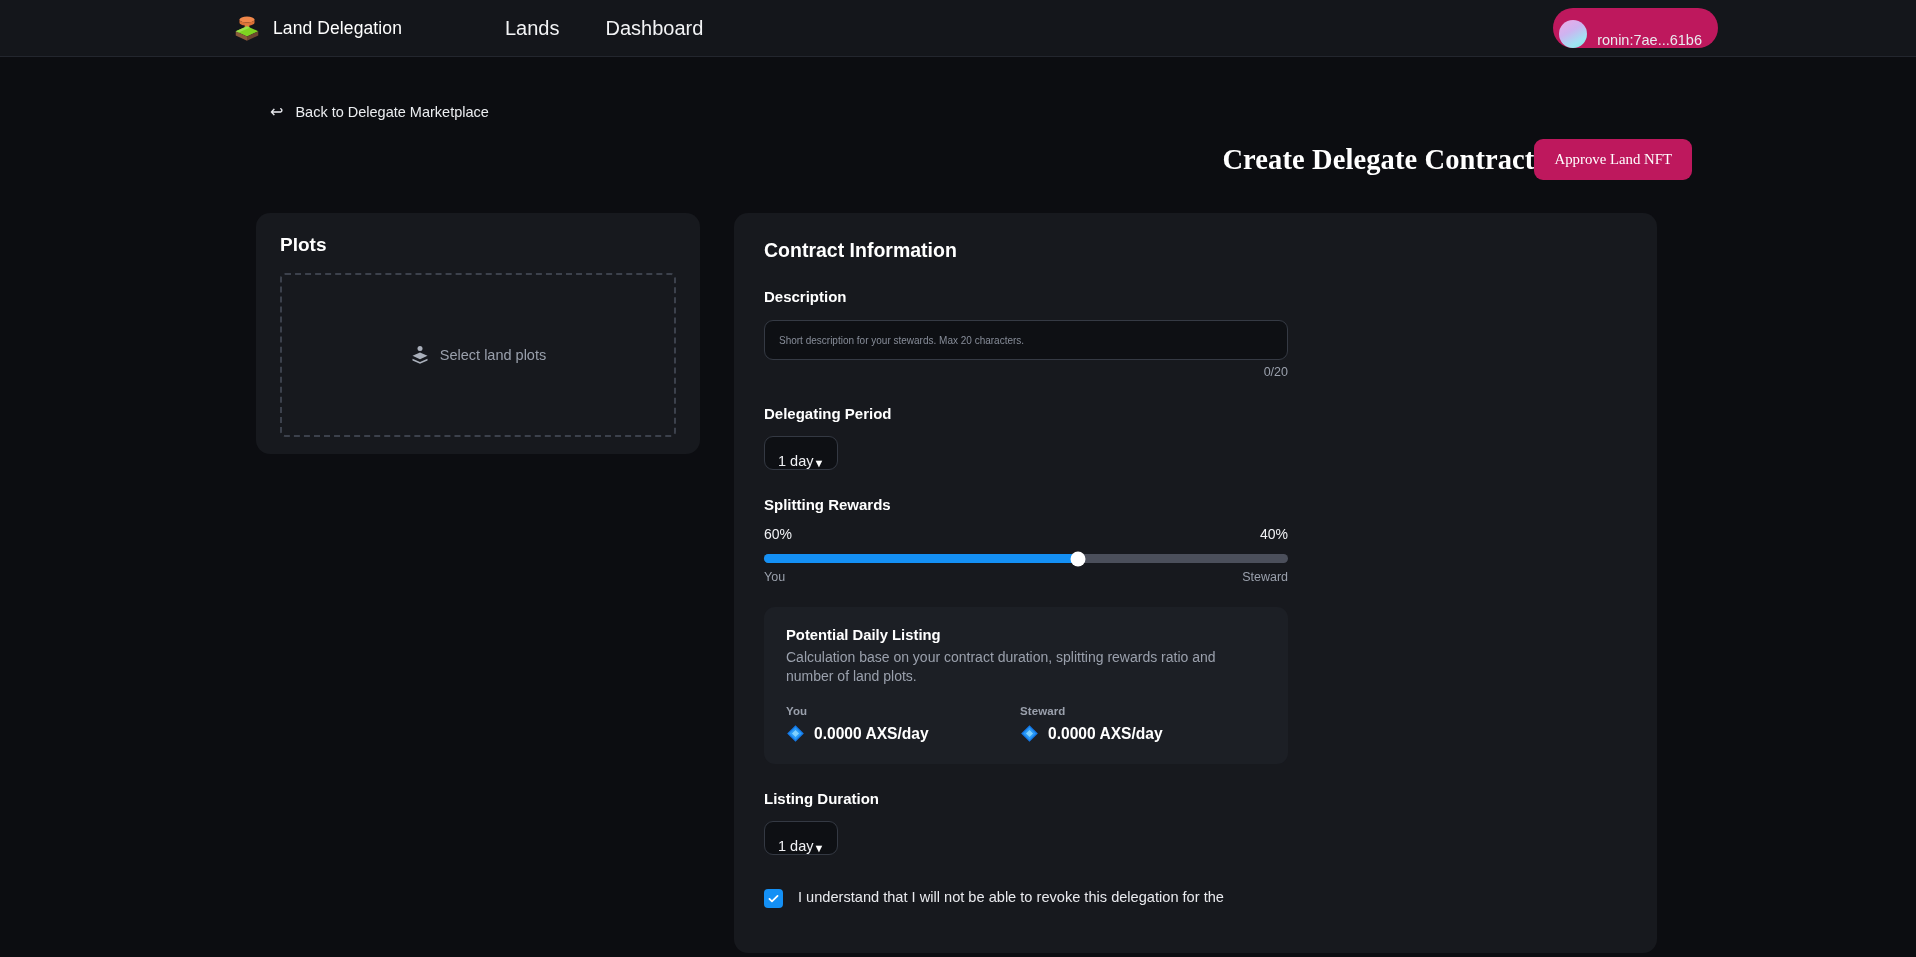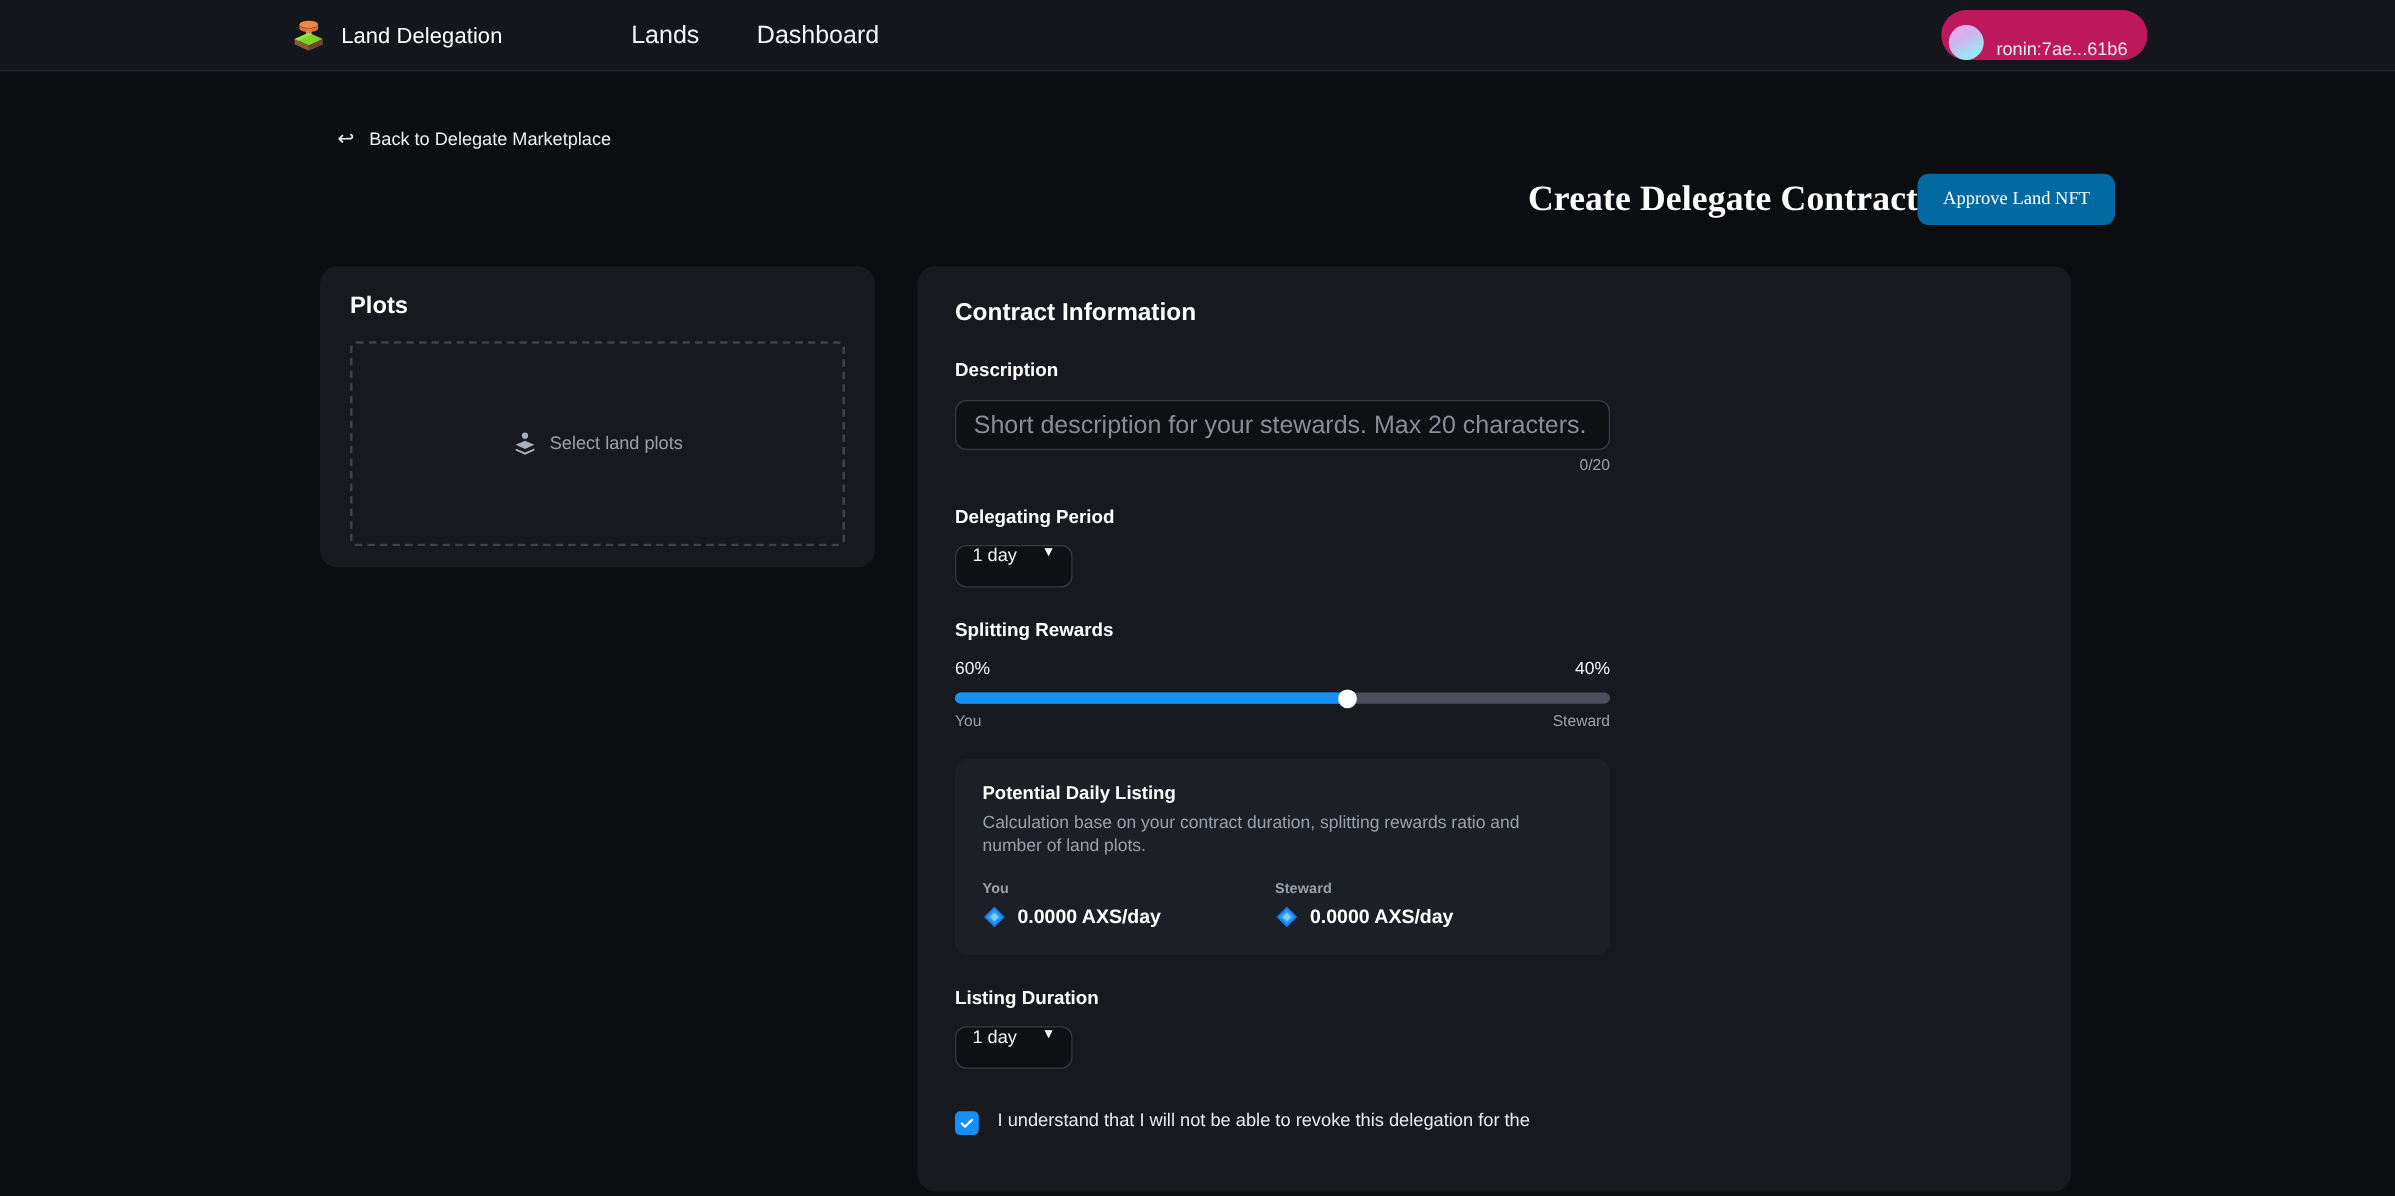--- a/index.html
+++ b/index.html
@@ -56,21 +56,21 @@
   .back-icon { font-size: 16px; color: #e8e9ed; line-height: 1; }
   .back-label { font-size: 14.5px; color: #eceef1; }
 
   .title-row {
     display: flex; align-items: center; justify-content: flex-end;
     margin: 19px 224px 0 256px;
     font-family: Liberation Serif, serif;
   }
   .page-title { font-size: 28.5px; font-weight: bold; letter-spacing: .1px; }
   .approve-btn {
-    background: #0369a1; color: #fff; border: none; border-radius: 9px;
+    background: #be185d; color: #fff; border: none; border-radius: 9px;
     font-size: 14.8px; padding: 12px 20px; cursor: pointer;
     font-family: inherit;
   }
 
   .columns {
     display: flex; gap: 34px; margin: 33px 0 0 256px;
   }
   .card {
     background: #17191e; border-radius: 14px;
   }
@@ -88,28 +88,28 @@
   .contract-card {
     width: 923px; min-height: 740px; padding: 26px 30px 30px 30px;
   }
   .section-title { font-size: 19.5px; font-weight: bold; }
   .field-label { font-size: 15px; font-weight: bold; color: #ffffff; }
 
   .desc-wrap { margin-top: 15px; }
   .desc-input {
     width: 524px; height: 40px; background: #0e1014;
     border: 1px solid #353a44; border-radius: 9px;
-    color: #e8eaee; font-size: 20px; padding: 0 14px;
+    color: #e8eaee; font-size: 10px; padding: 0 14px;
     font-family: inherit; outline: none;
   }
   .desc-input::placeholder { color: #878d99; }
   .counter { width: 524px; text-align: right; font-size: 12.5px; color: #9aa0ac; margin-top: 5px; }
 
   .select-box {
-    margin-top: 14px; display: inline-flex; align-items: flex-start; gap: 20px;
+    margin-top: 14px; display: inline-flex; align-items: flex-end; gap: 0;
     background: #0e1014; border: 1px solid #343943; border-radius: 9px;
     height: 34px; padding: 0 13px; cursor: pointer;
   }
   .select-value { font-size: 14.5px; color: #f0f1f4; }
   .caret { font-size: 11px; color: #ffffff; line-height: 1; }
 
   .block { margin-top: 26px; }
 
   .slider-row {
     width: 524px; display: flex; justify-content: space-between;

